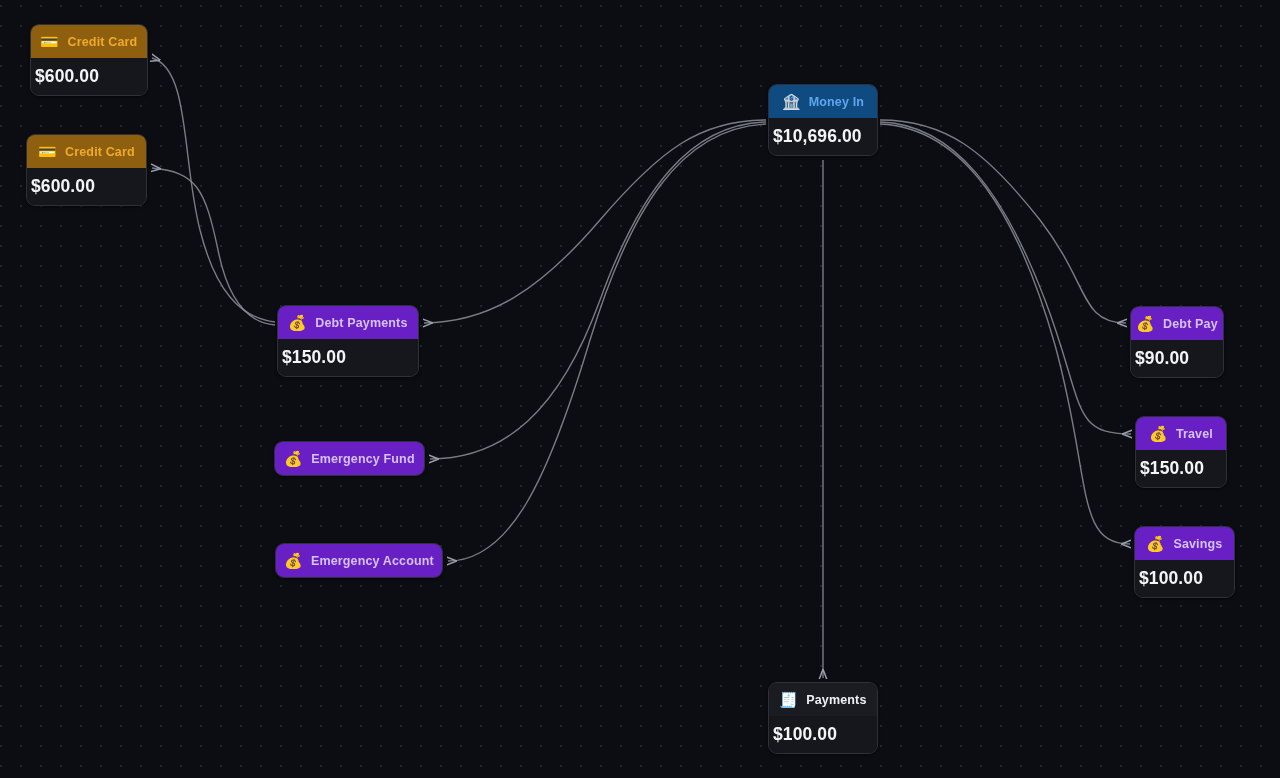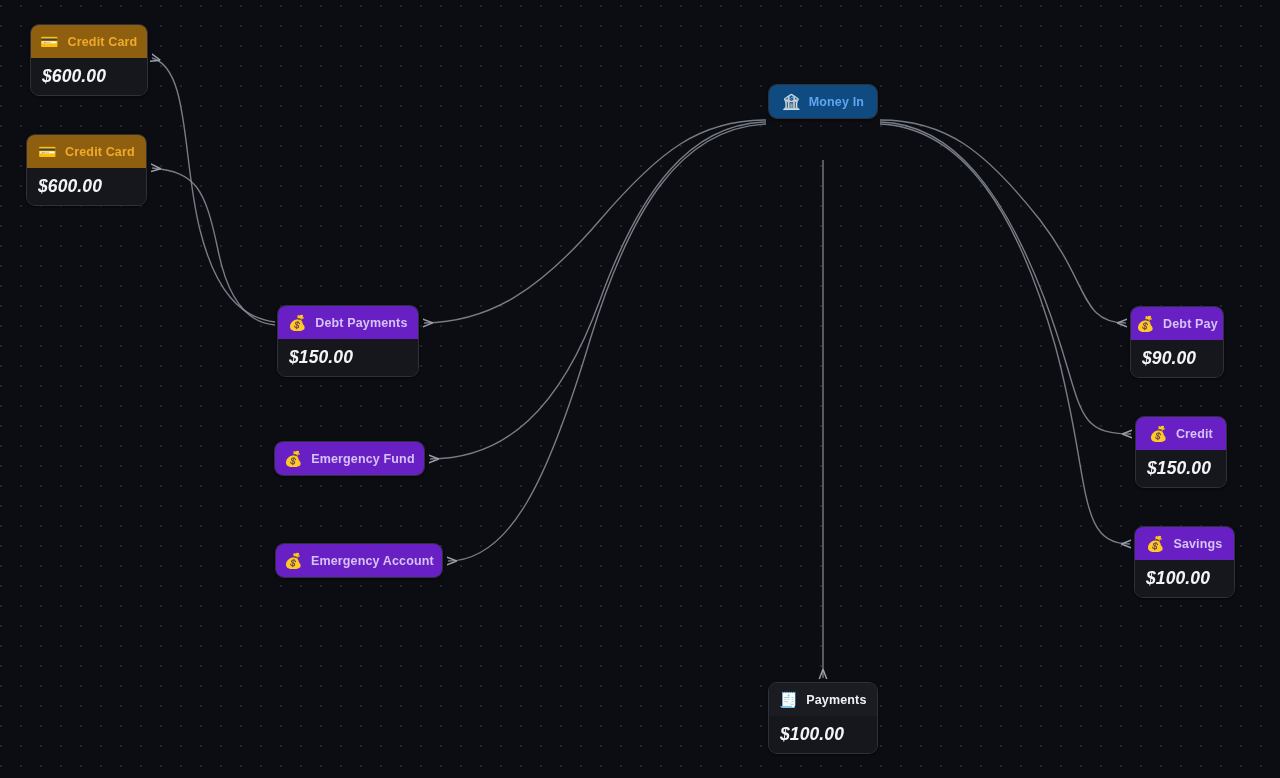--- a/index.html
+++ b/index.html
@@ -62,28 +62,27 @@
   }
   .node-header .emoji {
     font-size: 15px;
     line-height: 1;
     flex: 0 0 auto;
   }
   .node-body {
     display: flex;
     align-items: center;
     height: 37px;
-    padding: 0 11px;
+    padding: 0 4px;
     background: #15171c;
     font-size: 17.5px;
     font-weight: bold;
     color: #f3f4f6;
     letter-spacing: 0.1px;
     white-space: nowrap;
-    font-style: italic;
   }
 
   
   .hdr-blue   { background: #0f4a80; color: #5ea6ef; }
   .hdr-orange { background: #8f5f10; color: #f0aa2a; }
   .hdr-purple { background: #6820c4; color: #d6c2f5; }
   .hdr-dark   { background: #1a1c22; color: #eef0f4; }
 
   
   .node.w-credit   { width: 122px; }
@@ -150,20 +149,21 @@
       <span>Credit Card</span>
     </div>
     <div class="node-body">$600.00</div>
   </div>
 
   <div class="node w-money" style="left:768px; top:84px; width:110px;">
     <div class="node-header hdr-blue">
       <span class="emoji">🏦</span>
       <span>Money In</span>
     </div>
+    <div class="node-body">$10,696.00</div>
   </div>
 
   <div class="node w-debt" style="left:277px; top:305px; width:142px;">
     <div class="node-header hdr-purple">
       <span class="emoji">💰</span>
       <span>Debt Payments</span>
     </div>
     <div class="node-body">$150.00</div>
   </div>
 
@@ -185,21 +185,21 @@
     <div class="node-header hdr-purple">
       <span class="emoji">💰</span>
       <span>Debt Pay</span>
     </div>
     <div class="node-body">$90.00</div>
   </div>
 
   <div class="node w-travel" style="left:1135px; top:416px; width:92px;">
     <div class="node-header hdr-purple">
       <span class="emoji">💰</span>
-      <span>Credit</span>
+      <span>Travel</span>
     </div>
     <div class="node-body">$150.00</div>
   </div>
 
   <div class="node w-savings" style="left:1134px; top:526px; width:101px;">
     <div class="node-header hdr-purple">
       <span class="emoji">💰</span>
       <span>Savings</span>
     </div>
     <div class="node-body">$100.00</div>

